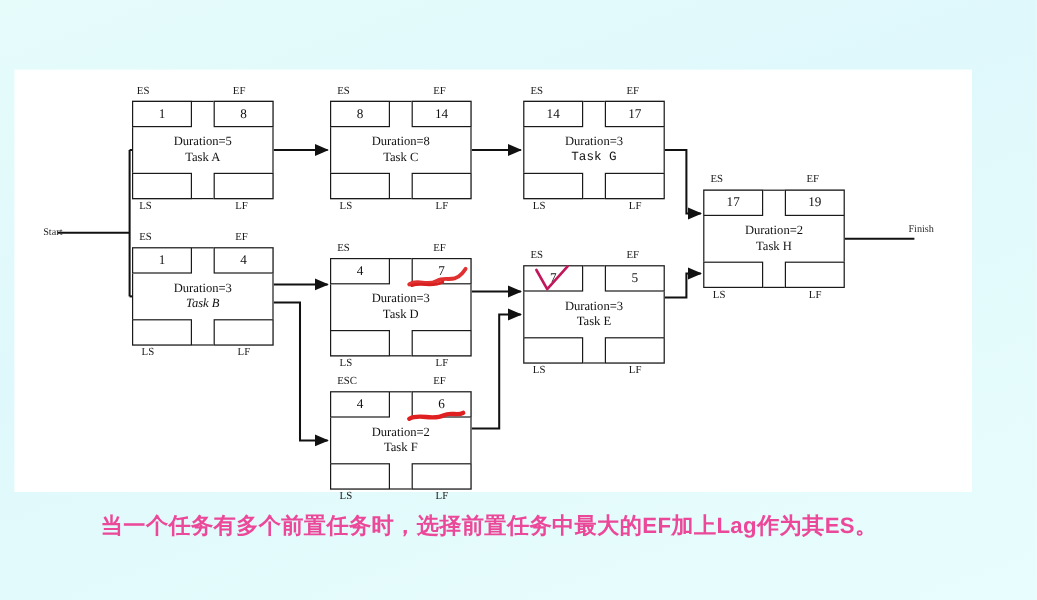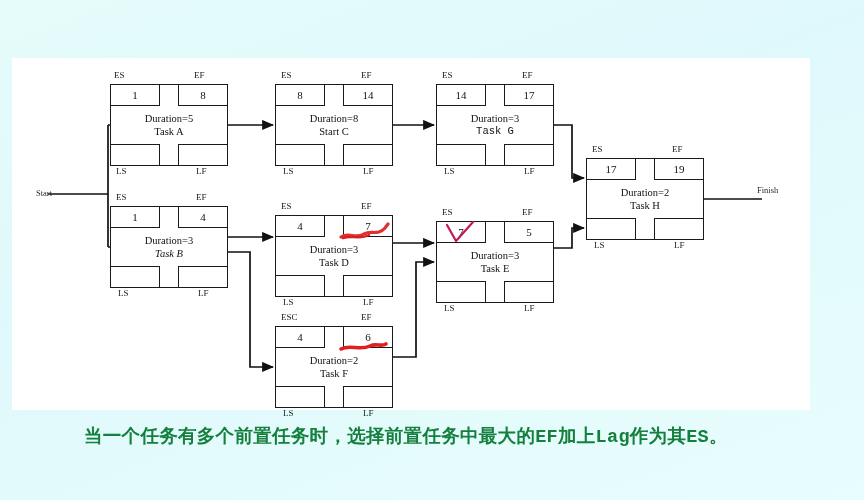--- a/index.html
+++ b/index.html
@@ -43,25 +43,25 @@
     height: 352px;
     background: #ffffff;
     box-shadow: 0 0 0 0 rgba(0,0,0,0);
   }
   
   #caption {
     position: absolute;
     left: 84px;
     top: 423px;
     width: 720px;
-    font-family: Liberation Mono, monospace;
+    font-family: Liberation Sans, sans-serif;
     font-size: 18.5px;
     font-weight: bold;
     line-height: 30px;
-    color: #15803d;
+    color: #ec4899;
     letter-spacing: 0.3px;
   }
   
   #diagram {
     position: absolute;
     left: 0; top: 0;
     width: 864px;
     height: 500px;
   }
   svg#wires {
@@ -185,21 +185,21 @@
     <div class="corner-label" style="left:194px; top:70px;">EF</div>
     <div class="corner-label" style="left:116px; top:166px;">LS</div>
     <div class="corner-label" style="left:196px; top:166px;">LF</div>
 
     <div class="node" style="left:275px; top:84px; width:118px; height:82px;">
       <div class="cell tl" style="width:50px; height:22px;">8</div>
       <div class="cell tr" style="width:50px; height:22px;">14</div>
       <div class="cell bl" style="width:50px; height:22px;"></div>
       <div class="cell br" style="width:50px; height:22px;"></div>
       <div class="center-text" style="top:27px;">Duration=8</div>
-      <div class="center-text" style="top:40px;">Start C</div>
+      <div class="center-text" style="top:40px;">Task C</div>
     </div>
     <div class="corner-label" style="left:281px; top:70px;">ES</div>
     <div class="corner-label" style="left:361px; top:70px;">EF</div>
     <div class="corner-label" style="left:283px; top:166px;">LS</div>
     <div class="corner-label" style="left:363px; top:166px;">LF</div>
 
     <div class="node" style="left:436px; top:84px; width:118px; height:82px;">
       <div class="cell tl" style="width:50px; height:22px;">14</div>
       <div class="cell tr" style="width:50px; height:22px;">17</div>
       <div class="cell bl" style="width:50px; height:22px;"></div>

